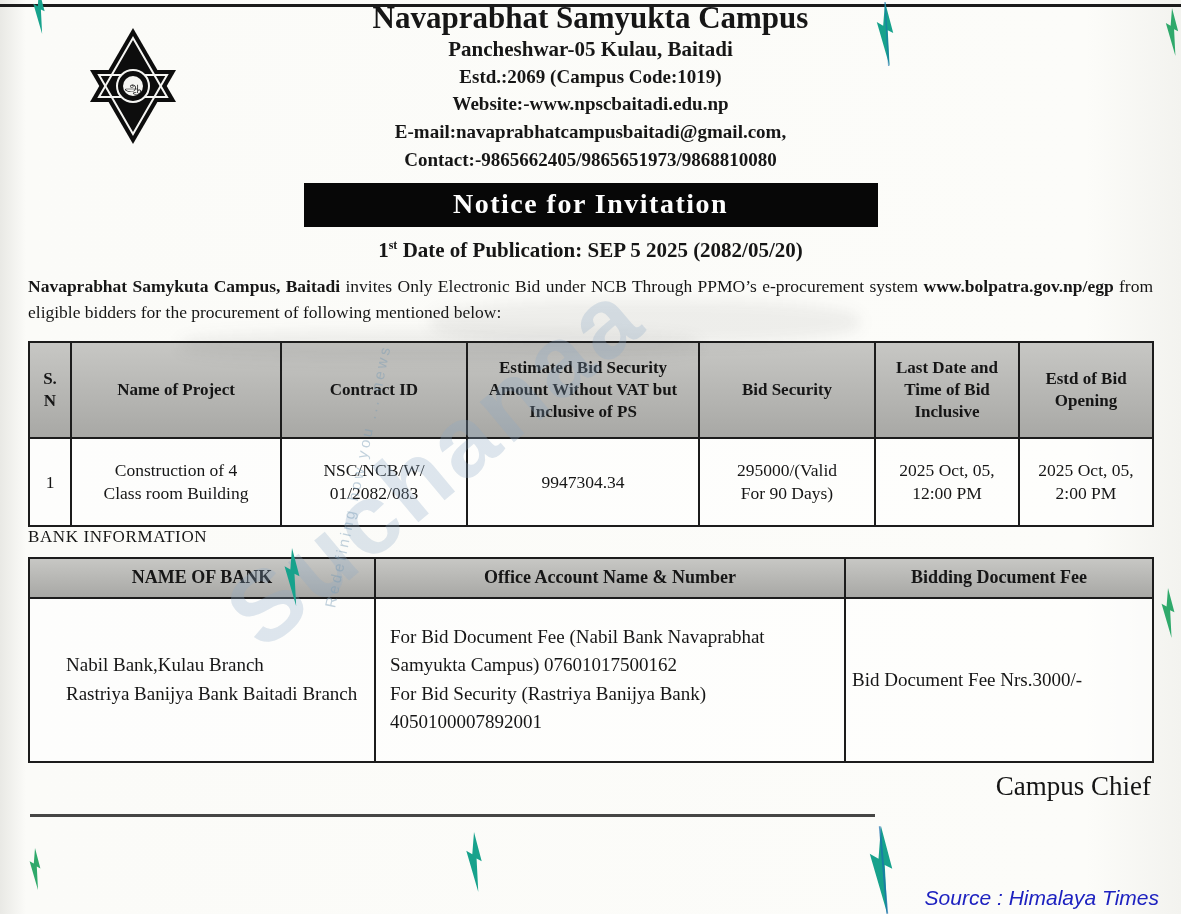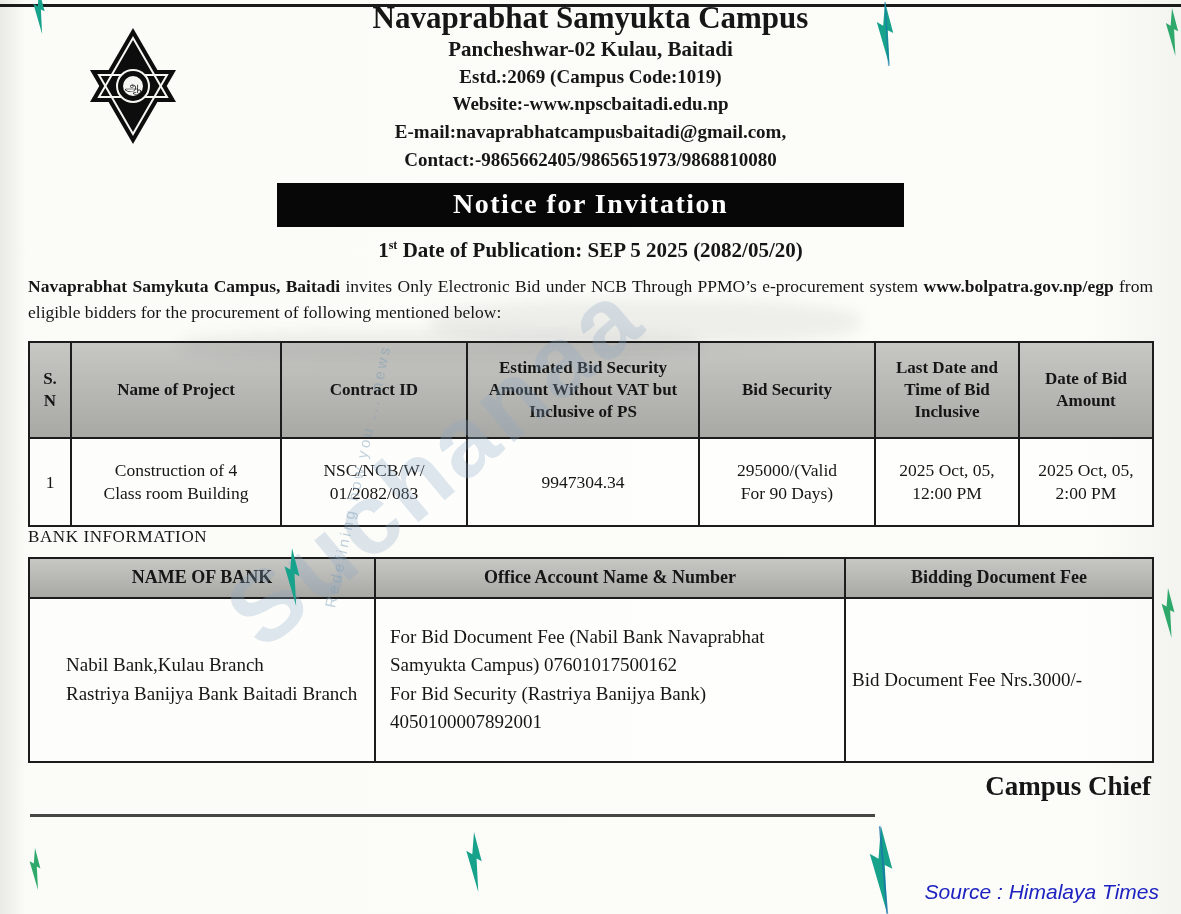--- a/index.html
+++ b/index.html
@@ -18,21 +18,21 @@
 
   
   .emblem{position:absolute;left:86px;top:26px;width:94px;height:120px;}
 
   
   .hdr{text-align:center;}
   .h-campus{font-size:31px;font-weight:bold;line-height:1.15;margin:0;}
   .h-addr{font-size:21px;font-weight:bold;line-height:1.3;}
   .h-sub{font-size:19px;font-weight:bold;line-height:1.45;}
   .banner{
-    width:627px;margin:10px auto 0;background:#070707;color:#fdfdfd;
+    width:574px;margin:10px auto 0;background:#070707;color:#fdfdfd;
     text-align:center;font-size:28px;font-weight:bold;letter-spacing:1.5px;
     padding:5px 0 7px;
   }
   .publine{text-align:center;font-size:21px;font-weight:bold;margin-top:10px;line-height:1.3;}
   .publine sup{font-size:12px;vertical-align:super;}
 
   .intro{
     margin:10px 28px 0;font-size:17.5px;line-height:1.45;text-align:justify;
   }
   .intro .b{font-weight:bold;}
@@ -52,25 +52,25 @@
   .bank-table{margin-top:10px;}
   .bank-table th{padding:7px 4px;font-size:18px;}
   .bank-table td{
     font-size:19px;line-height:1.5;white-space:pre-line;height:150px;
     padding:6px 14px;background:rgba(255,255,255,0.55);
   }
   .bank-table td.banks{text-align:left;padding-left:36px;}
   .bank-table td.acct{text-align:left;}
   .bank-table td.fee{text-align:left;padding-left:6px;}
 
-  .chief{margin:8px 30px 0;text-align:right;font-size:27px;font-weight:bold;}
+  .chief{margin:8px 30px 0;text-align:right;font-size:27px;font-weight:normal;}
   .bottom-rule{margin:12px 0 0 30px;width:845px;height:3px;background:#262626;opacity:.85;}
 
   .source{
-    position:absolute;right:22px;bottom:10px;
+    position:absolute;right:22px;bottom:4px;
     font-family:"Liberation Sans", sans-serif;font-style:italic;
     font-size:21px;color:#1e22c0;
   }
 
   
   .wm{
     position:absolute;left:278px;top:555px;transform-origin:left bottom;
     transform:rotate(-40deg);font-family:"Liberation Sans", sans-serif;
     font-size:100px;font-weight:bold;color:rgba(140,170,196,0.28);
     letter-spacing:4px;pointer-events:none;white-space:nowrap;
@@ -100,21 +100,21 @@
       <polygon points="47,12 81,71 13,71" fill="none" stroke="#f5f5f2" stroke-width="2"></polygon>
       <polygon points="47,108 13,49 81,49" fill="none" stroke="#f5f5f2" stroke-width="2"></polygon>
       <circle cx="47" cy="60" r="16" fill="#0d0d0d" stroke="#f5f5f2" stroke-width="2"></circle>
       <circle cx="47" cy="60" r="10" fill="#f5f5f2"></circle>
       <text x="47" y="65" text-anchor="middle" font-size="13" font-family="Liberation Serif, serif" fill="#0d0d0d">ஆ</text>
     </svg>
   </div>
 
   <div class="hdr">
     <h1 class="h-campus">Navaprabhat Samyukta Campus</h1>
-    <div class="h-addr">Pancheshwar-02 Kulau, Baitadi</div>
+    <div class="h-addr">Pancheshwar-05 Kulau, Baitadi</div>
     <div class="h-sub">Estd.:2069 (Campus Code:1019)</div>
     <div class="h-sub">Website:-www.npscbaitadi.edu.np</div>
     <div class="h-sub">E-mail:navaprabhatcampusbaitadi@gmail.com,</div>
     <div class="h-sub">Contact:-9865662405/9865651973/9868810080</div>
     <div class="banner">
       <span>Notice for Invitation</span>
     </div>
     <div class="publine"><span>1</span><sup>st</sup><span> Date of Publication: SEP 5 2025 (2082/05/20)</span></div>
   </div>
 
@@ -132,21 +132,21 @@
     </colgroup>
     <thead>
       <tr>
         <th>S.
 N</th>
         <th>Name of Project</th>
         <th>Contract ID</th>
         <th>Estimated Bid Security Amount Without VAT but Inclusive of PS</th>
         <th>Bid Security</th>
         <th>Last Date and Time of Bid Inclusive</th>
-        <th>Date of Bid Amount</th>
+        <th>Estd of Bid Opening</th>
       </tr>
     </thead>
     <tbody>
       <tr>
         <td>1</td>
         <td>Construction of 4
 Class room Building</td>
         <td>NSC/NCB/W/
 01/2082/083</td>
         <td>9947304.34</td>

